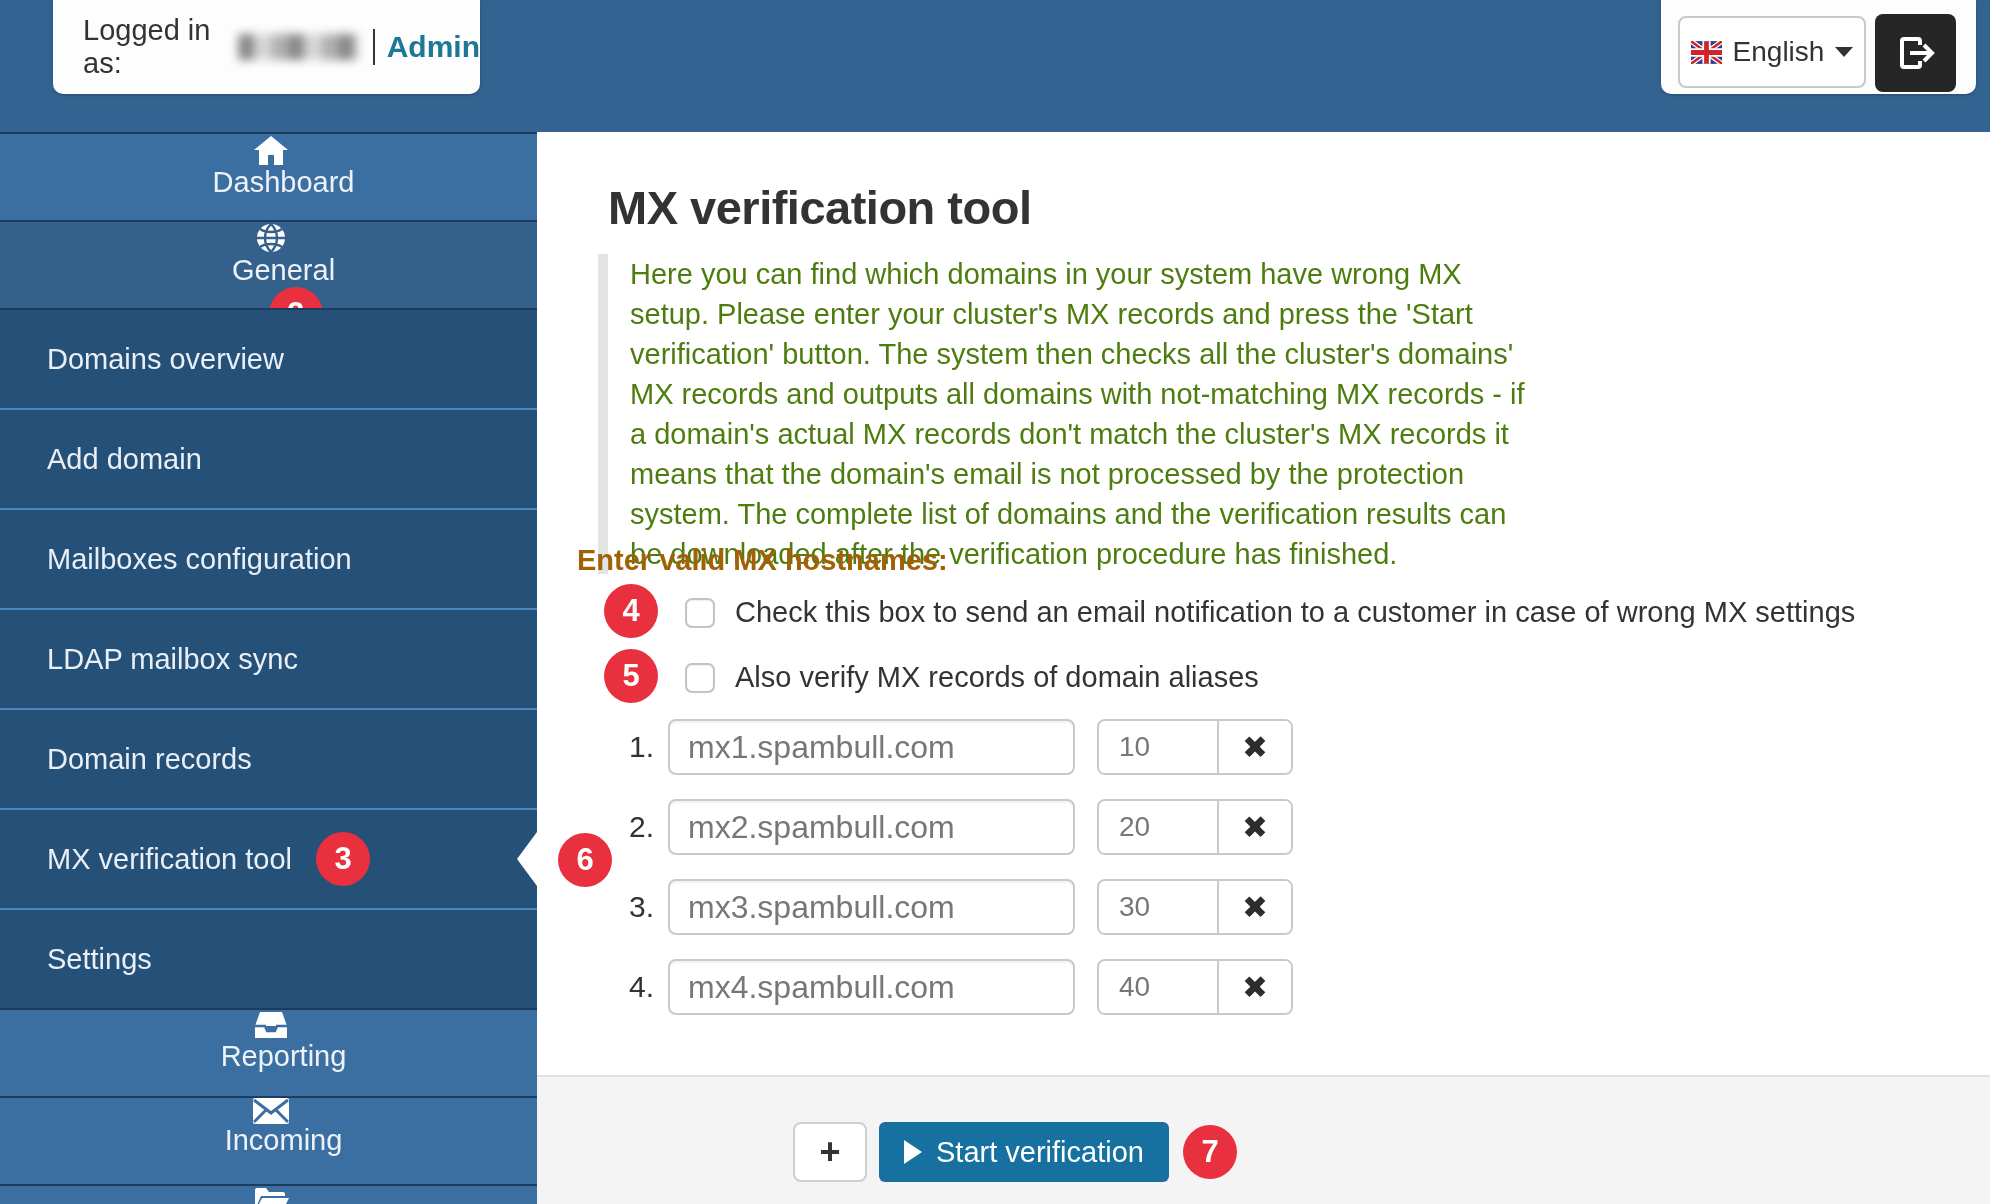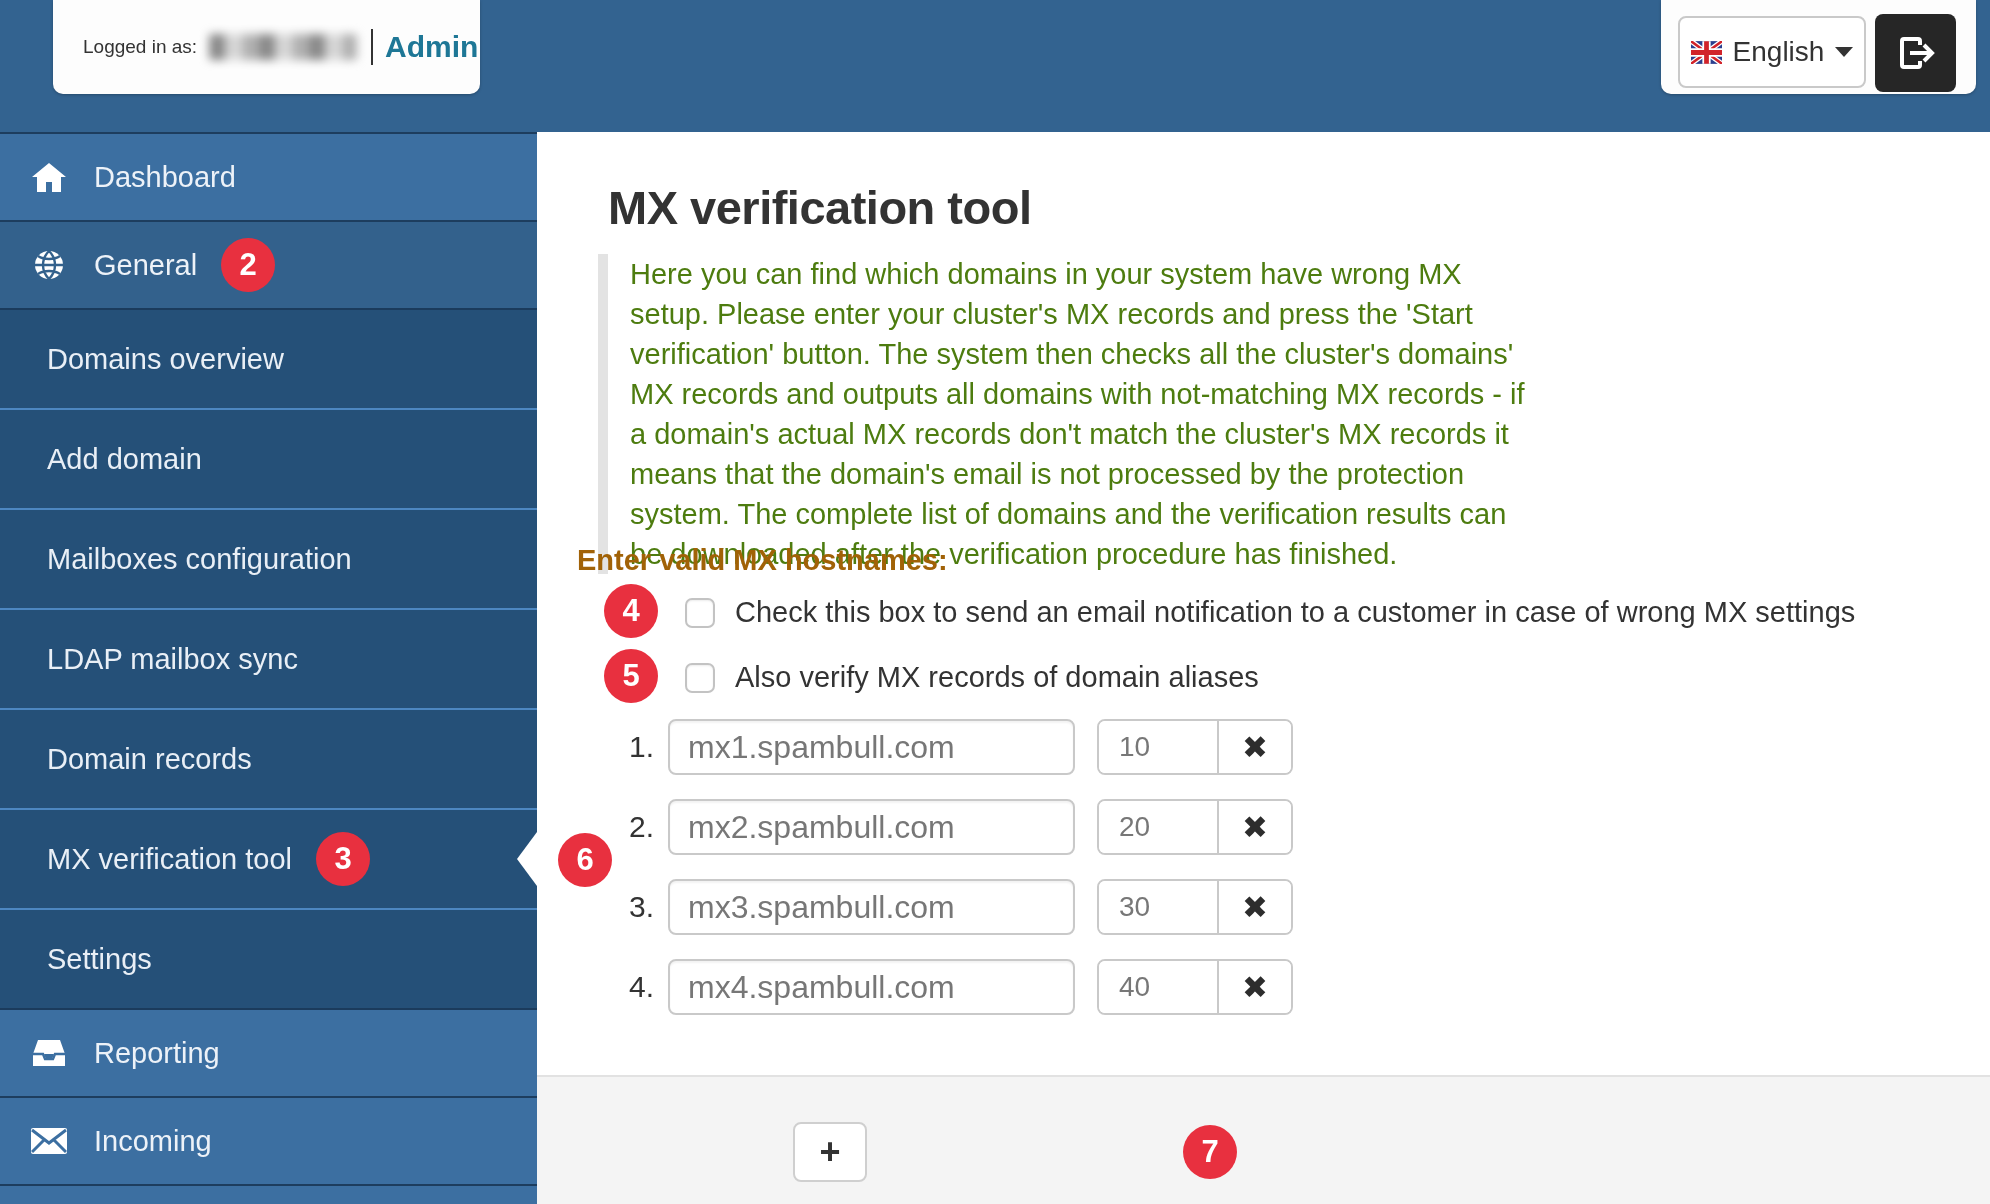--- a/index.html
+++ b/index.html
@@ -8,21 +8,21 @@
     font-family:"Liberation Sans","DejaVu Sans",sans-serif;
     background:#ffffff;
   }
   
   .topbar{position:absolute;left:0;top:0;width:1990px;height:132px;background:#336390;}
   .login-box{
     position:absolute;left:53px;top:0;width:427px;height:94px;background:#fdfdfd;
     border-radius:0 0 10px 10px;display:flex;align-items:center;padding-left:30px;
     box-sizing:border-box;box-shadow:0 1px 3px rgba(0,0,0,.25);
   }
-  .login-label{font-size:19px;color:#333;}
+  .login-label{font-size:29px;color:#333;}
   .blurred-user{width:148px;height:26px;margin:0 14px 0 12px;border-radius:3px;
     background:repeating-linear-gradient(90deg,#8a8a8a 0 16px,#d6d6d6 16px 34px,#b0b0b0 34px 50px);
     filter:blur(5px);}
   .login-divider{width:2px;height:36px;background:#333;margin-right:12px;}
   .admin-link{font-size:30px;font-weight:bold;color:#1e7796;text-decoration:none;}
   .lang-box{
     position:absolute;left:1661px;top:0;width:315px;height:94px;background:#fdfdfd;
     border-radius:0 0 10px 10px;box-shadow:0 1px 3px rgba(0,0,0,.25);
   }
   .lang-btn{
@@ -32,21 +32,21 @@
   }
   .lang-label{font-size:28px;color:#333;}
   .caret-down{width:0;height:0;border-left:9px solid transparent;border-right:9px solid transparent;border-top:10px solid #333;}
   .logout-btn{
     position:absolute;left:214px;top:14px;width:81px;height:78px;background:#262626;
     border-radius:8px;display:flex;align-items:center;justify-content:center;cursor:pointer;
   }
   
   .sidebar{position:absolute;left:0;top:132px;width:537px;height:1072px;overflow:hidden;background:#255078;}
   .side-item{position:relative;display:flex;align-items:center;box-sizing:border-box;color:#edf2f8;cursor:pointer;}
-  .side-item.lvl-top{height:88px;background:#3c6fa1;padding-left:30px;border-top:2px solid #1d3d5e;font-size:29px;}
+  .side-item.lvl-top{height:88px;background:#3c6fa1;padding-left:30px;border-top:2px solid #1d3d5e;font-size:29px;flex-direction:column;}
   .side-item.lvl-top.section-open{background:#33618c;}
   .side-item.lvl-top .icn{width:38px;display:flex;justify-content:center;margin-right:26px;}
   .side-item.lvl-sub{height:100px;background:#255078;padding-left:47px;border-top:2px solid #4d87c1;font-size:29px;color:#e9eff6;}
   .side-item.lvl-sub.first-sub{border-top:2px solid #1b3b5c;}
   .side-item.lvl-top.after-sub{border-top:2px solid #1b3b5c;}
   .side-item.active::after{
     content:"";position:absolute;right:0;top:50%;transform:translateY(-50%);
     width:0;height:0;border-top:27px solid transparent;border-bottom:27px solid transparent;border-right:20px solid #ffffff;
   }
   .badge-circle{
@@ -282,18 +282,22 @@
       <button class="remove-btn">
           <span>✖</span>
         </button>
     </span>
   </div>
 
   <div class="footer"></div>
   <button class="add-btn">
       <span>+</span>
     </button>
+  <button class="start-btn">
+    <span class="play-tri"></span>
+    <span>Start verification</span>
+  </button>
 
   <div class="note-badge" style="left:67px;top:452px;">4</div>
   <div class="note-badge" style="left:67px;top:517px;">5</div>
   <div class="note-badge" style="left:21px;top:701px;">6</div>
   <div class="note-badge" style="left:646px;top:993px;">7</div>
 </div>
 
 </body></html>

